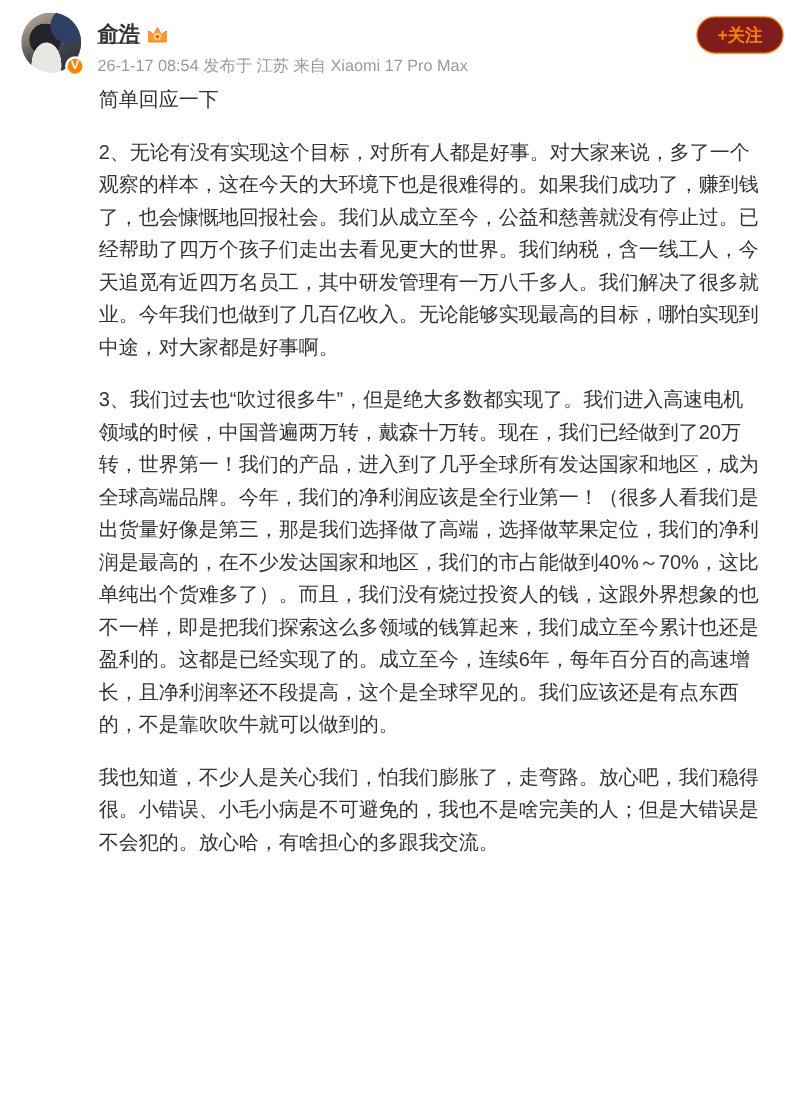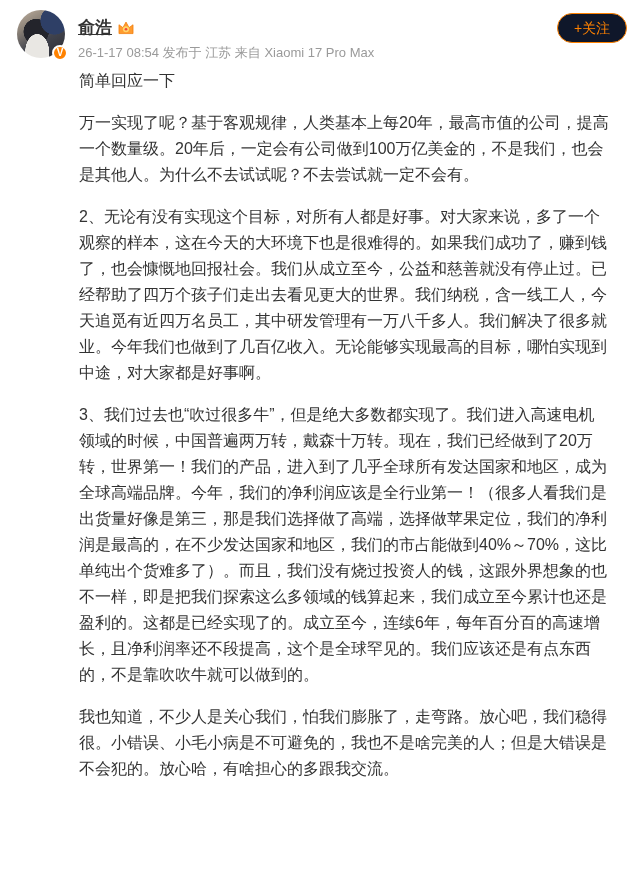--- a/index.html
+++ b/index.html
@@ -39,23 +39,23 @@
     line-height:1;
   }
   .user-line{position:absolute;left:78px;top:16px;display:flex;align-items:center;gap:5px;}
   .username{font-size:17px;font-weight:bold;color:var(--text);text-decoration:underline;}
   .crown-icon{width:18px;height:18px;display:inline-block;}
   .meta-line{position:absolute;left:78px;top:44px;font-size:13px;color:var(--meta);}
   .follow-btn{
     position:absolute;right:13px;top:13px;
     min-width:70px;height:30px;padding:0 14px;
     border:1px solid var(--accent);border-radius:16px;
-    background:#0f172a;color:var(--accent);
+    background:#7f1d1d;color:var(--accent);
     font-size:14px;line-height:28px;text-align:center;
-    cursor:pointer;font-family:inherit;
+    cursor:pointer;font-family:inherit;font-weight:bold;
   }
   
   .post-body{
     padding:68px 18px 16px 67px;
     font-size:16px;
     line-height:26px;
     color:var(--text);
   }
   .post-body p{margin:16px 12px 0;}
   .post-body p:first-child{margin-top:0;}
@@ -78,17 +78,16 @@
     </svg>
   </div>
 
   <div class="meta-line">26-1-17 08:54 发布于 江苏 来自 Xiaomi 17 Pro Max</div>
 
   <button class="follow-btn">+关注</button>
 </div>
 
 <div class="post-body">
   <p>简单回应一下</p>
-  <p>万一实现了呢？基于客观规律，人类基本上每20年，最高市值的公司，提高一个数量级。20年后，一定会有公司做到100万亿美金的，不是我们，也会是其他人。为什么不去试试呢？不去尝试就一定不会有。</p>
   <p>2、无论有没有实现这个目标，对所有人都是好事。对大家来说，多了一个观察的样本，这在今天的大环境下也是很难得的。如果我们成功了，赚到钱了，也会慷慨地回报社会。我们从成立至今，公益和慈善就没有停止过。已经帮助了四万个孩子们走出去看见更大的世界。我们纳税，含一线工人，今天追觅有近四万名员工，其中研发管理有一万八千多人。我们解决了很多就业。今年我们也做到了几百亿收入。无论能够实现最高的目标，哪怕实现到中途，对大家都是好事啊。</p>
   <p>3、我们过去也“吹过很多牛”，但是绝大多数都实现了。我们进入高速电机领域的时候，中国普遍两万转，戴森十万转。现在，我们已经做到了20万转，世界第一！我们的产品，进入到了几乎全球所有发达国家和地区，成为全球高端品牌。今年，我们的净利润应该是全行业第一！（很多人看我们是出货量好像是第三，那是我们选择做了高端，选择做苹果定位，我们的净利润是最高的，在不少发达国家和地区，我们的市占能做到40%～70%，这比单纯出个货难多了）。而且，我们没有烧过投资人的钱，这跟外界想象的也不一样，即是把我们探索这么多领域的钱算起来，我们成立至今累计也还是盈利的。这都是已经实现了的。成立至今，连续6年，每年百分百的高速增长，且净利润率还不段提高，这个是全球罕见的。我们应该还是有点东西的，不是靠吹吹牛就可以做到的。</p>
   <p>我也知道，不少人是关心我们，怕我们膨胀了，走弯路。放心吧，我们稳得很。小错误、小毛小病是不可避免的，我也不是啥完美的人；但是大错误是不会犯的。放心哈，有啥担心的多跟我交流。</p>
 </div>
 
 </body></html>

